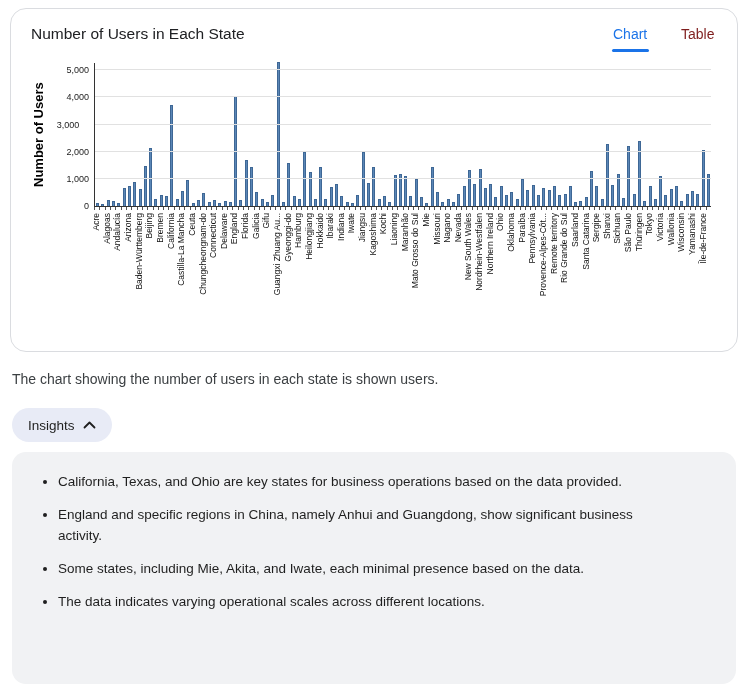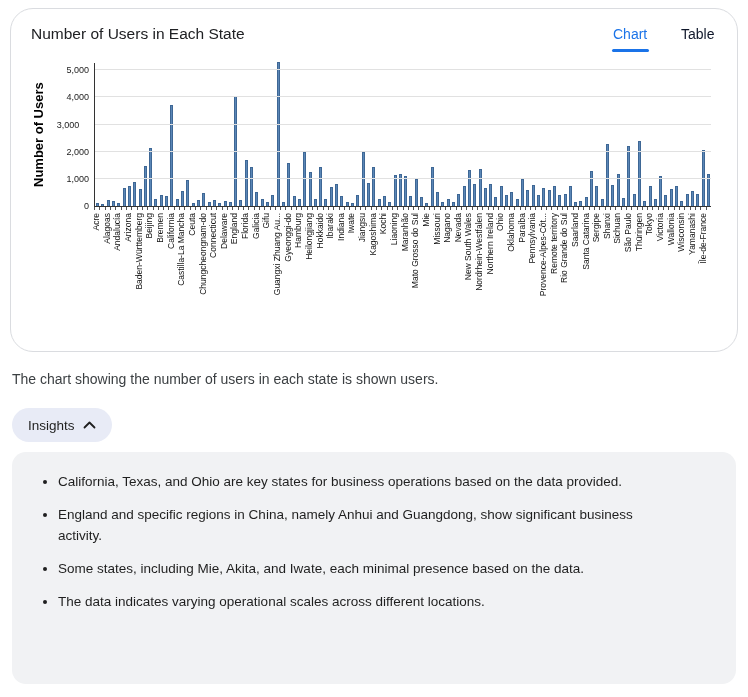--- a/index.html
+++ b/index.html
@@ -2,27 +2,27 @@
 <html><head>
 <meta charset="utf-8">
 <style>
   * { box-sizing: border-box; margin: 0; padding: 0; }
   html,body { width: 748px; background: #fff; font-family: "Liberation Sans", sans-serif; color: #202124; }
   body { position: relative; height: 697px; }
 
   
   .card {
     position: absolute; left: 10px; top: 8px; width: 728px; height: 344px;
-    border: 1px solid #dadce0; border-radius: 23px; background: #fff;
+    border: 1px solid #dadce0; border-radius: 16px; background: #fff;
   }
   .card-header { position: relative; height: 48px; }
   .card-title { position: absolute; left: 20px; top: 16px; font-size: 15.5px; font-weight: 500; color: #202124; }
   .tab { position: absolute; top: 17px; font-size: 14px; cursor: pointer; }
   .tab-chart { left: 602px; color: #1a73e8; font-weight: 500; }
-  .tab-table { left: 670px; color: #0f172a; }
+  .tab-table { left: 670px; color: #7f1d1d; }
   .tab-underline { position: absolute; left: 601px; top: 40px; width: 37px; height: 3px; border-radius: 2px; background: #1a73e8; }
 
   
   .chart-region { position: relative; width: 728px; height: 296px; }
   .y-axis-title {
     position: absolute; left: 20px; top: 6px; height: 144px;
     writing-mode: vertical-rl; transform: rotate(180deg);
     display: flex; align-items: center; justify-content: center;
     font-weight: bold; font-size: 13px; color: #000;
   }

